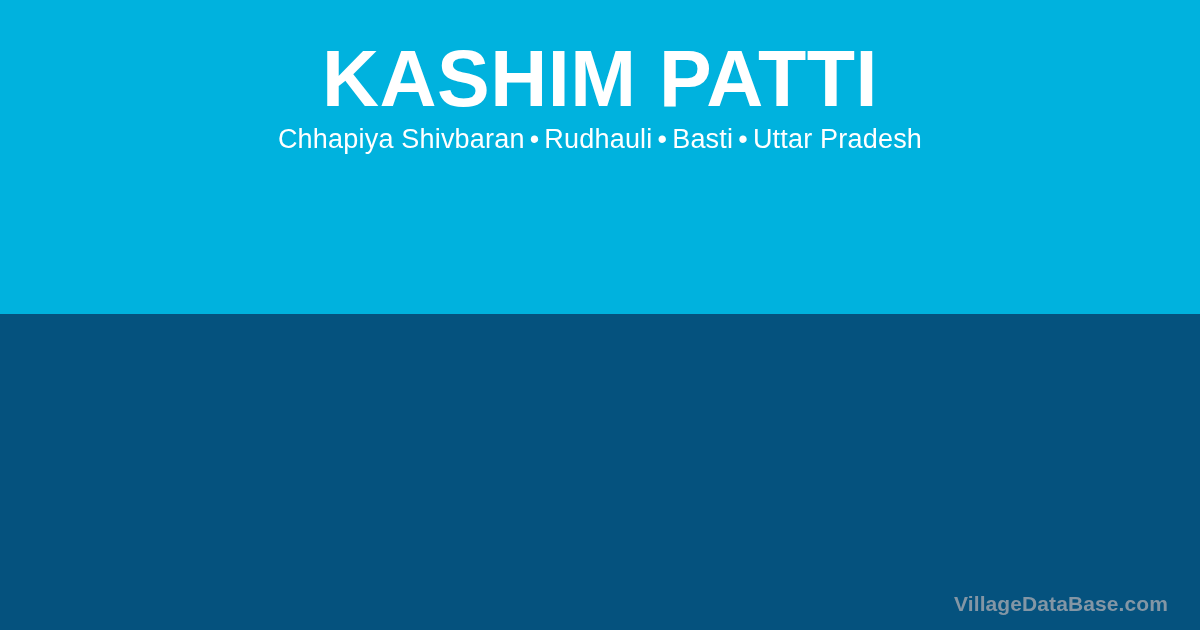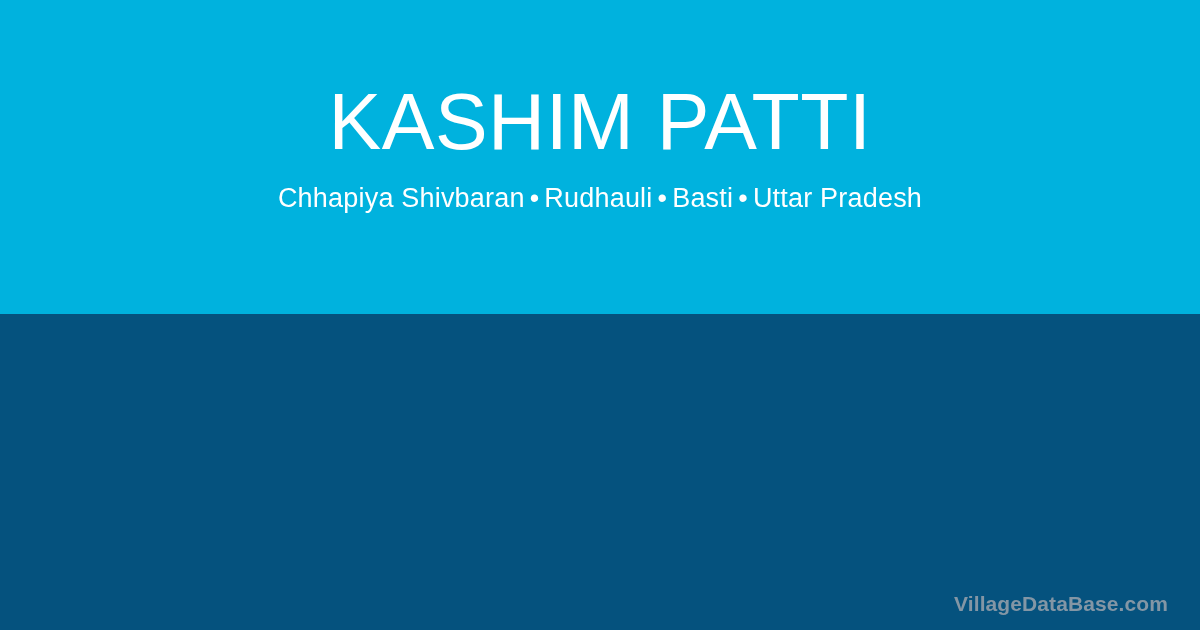--- a/index.html
+++ b/index.html
@@ -30,32 +30,32 @@
     width: 100%;
     height: 314px;
     background: #00B2DE;
     display: flex;
     flex-direction: column;
     align-items: center;
     justify-content: flex-start;
   }
 
   #village-title {
-    margin-top: 82px;
+    margin-top: 39px;
     font-size: 79px;
-    font-weight: 400;
+    font-weight: 700;
     line-height: 1.0;
     color: #FFFFFF;
     letter-spacing: 0.5px;
     text-align: center;
     white-space: nowrap;
   }
 
   #village-location {
-    margin-top: 22px;
+    margin-top: 6px;
     font-size: 27px;
     font-weight: 400;
     line-height: 1.15;
     color: #FFFFFF;
     letter-spacing: 0.2px;
     text-align: center;
     white-space: nowrap;
   }
 
   .sep-dot {

